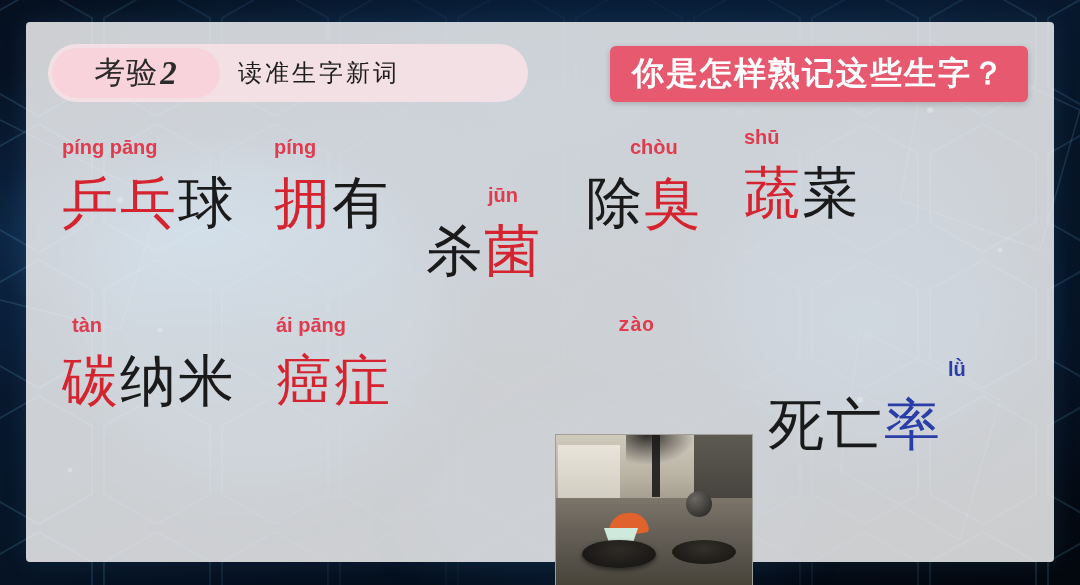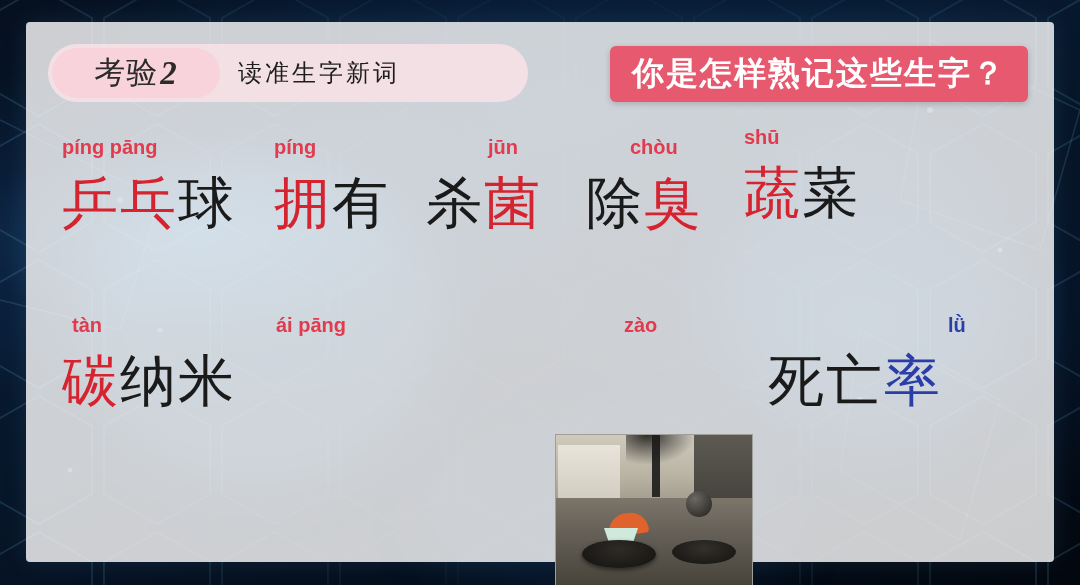--- a/index.html
+++ b/index.html
@@ -282,21 +282,21 @@
         <div class="pinyin">píng pāng</div>
         <div class="hanzi"><span class="red">乒乓</span><span>球</span></div>
       </div>
 
       <div class="word" style="left:248px; top:10px;">
         <div class="pinyin">píng</div>
         <div class="hanzi"><span class="red">拥</span><span>有</span></div>
       </div>
 
       <div class="word" style="left:400px; top:10px;">
-        <div class="pinyin" style="margin-left:62px;">jūn</div>
+        <div class="pinyin" style="margin-left:62px;margin-top:48px;">jūn</div>
         <div class="hanzi"><span>杀</span><span class="red">菌</span></div>
       </div>
 
       <div class="word" style="left:560px; top:10px;">
         <div class="pinyin" style="margin-left:44px;">chòu</div>
         <div class="hanzi"><span>除</span><span class="red">臭</span></div>
       </div>
 
       <div class="word" style="left:718px; top:0;">
         <div class="pinyin">shū</div>
@@ -306,29 +306,30 @@
 
     <div class="row row2">
 
       <div class="word" style="left:36px; top:10px;">
         <div class="pinyin" style="margin-left:10px;">tàn</div>
         <div class="hanzi"><span class="red">碳</span><span>纳米</span></div>
       </div>
 
       <div class="word" style="left:250px; top:10px;">
         <div class="pinyin">ái pāng</div>
+        <div class="hanzi"><span class="red">癌症</span><span></span></div>
       </div>
 
 
       <div class="word" style="left:572px; top:10px;">
-        <div class="pinyin" style="margin-left:26px;">zào</div>
+        <div class="pinyin" style="margin-left:20px;font-family:Liberation Mono, monospace;">zào</div>
       </div>
 
       <div class="word" style="left:742px; top:10px;">
-        <div class="pinyin blue" style="margin-left:180px;">lǜ</div>
+        <div class="pinyin blue" style="margin-left:180px;margin-top:44px;">lǜ</div>
         <div class="hanzi"><span>死亡</span><span class="blue">率</span></div>
       </div>
     </div>
   </div>
 
   <div class="photo">
     <div class="sky"></div>
     <div class="wallL"></div>
     <div class="wallR"></div>
     <div class="ground"></div>

